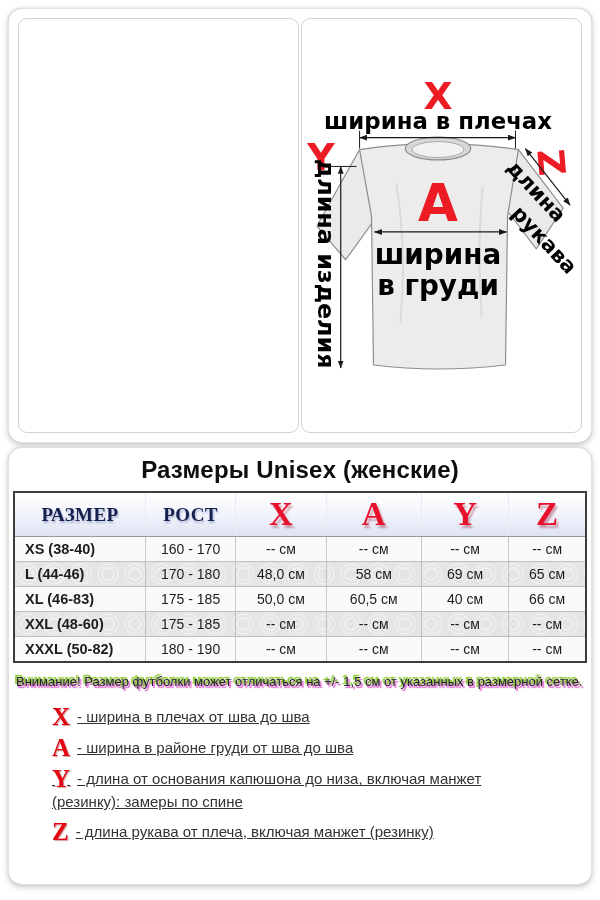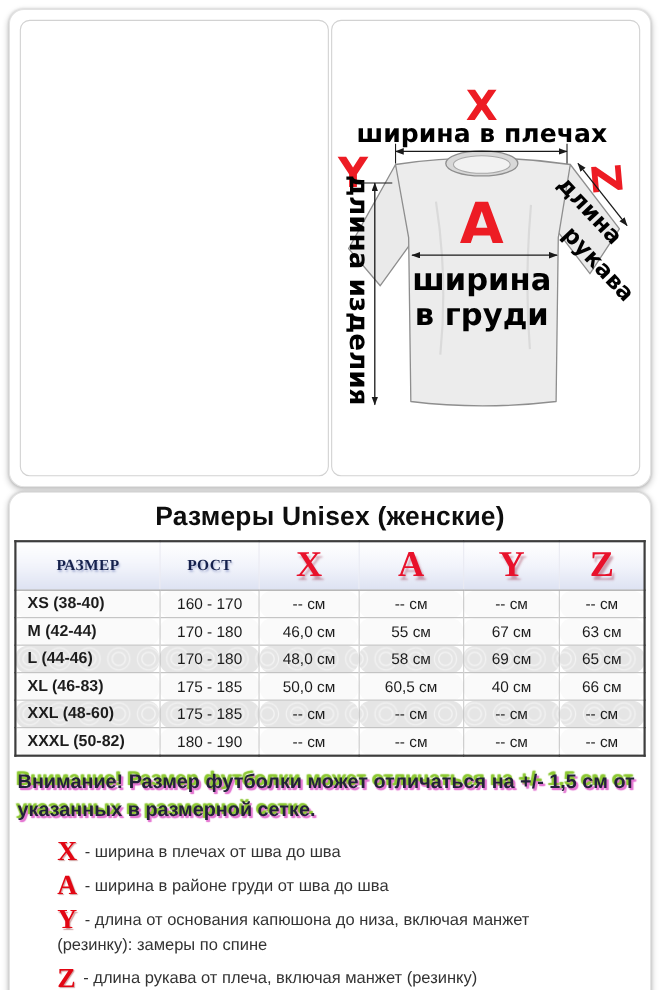--- a/index.html
+++ b/index.html
@@ -12,39 +12,39 @@
   .panel-right{display:flex;align-items:stretch;}
   .panel-right svg{width:100%;height:100%;display:block;}
 
   .card-bottom{min-height:438px;padding:4px 3px 16px;}
   .section-title{margin:4px 0 7px;text-align:center;font-size:24px;font-weight:bold;color:#0e0e0e;letter-spacing:.2px;}
 
   table.size-table{width:574px;margin:0 auto;border-collapse:collapse;border:2px solid #3d3d3d;table-layout:fixed;}
   thead th{height:41px;background:linear-gradient(180deg,#ffffff 0%,#f2f4fb 50%,#dde2f2 100%);
            border-right:1px solid #e9eaf2;border-bottom:1px solid #9a9a9a;}
   thead th:last-child{border-right:none;}
-  .th-name{font-family:"Liberation Serif","DejaVu Serif",serif;font-size:14px;font-weight:bold;color:#15214d;
+  .th-name{font-family:"Liberation Serif","DejaVu Serif",serif;font-size:19px;font-weight:bold;color:#15214d;
            text-shadow:1px 2px 2px #aab3d6;letter-spacing:.4px;}
   .th-letter{font-family:"Liberation Serif","DejaVu Serif",serif;font-size:33px;font-weight:bold;color:#e8112b;
            text-shadow:2px 3px 2px rgba(150,30,60,.40);line-height:1;}
   tbody td{height:24px;font-size:14px;color:#1c1c1c;text-align:center;
-           border-right:1px solid rgba(160,160,160,.55);border-top:1px solid #bfbfbf;padding:0;border-radius:11px;}
+           border-right:1px solid rgba(160,160,160,.55);border-top:1px solid #bfbfbf;padding:0;}
   tbody td:last-child{border-right:none;}
   tbody tr.row-light{background:#fafafa;}
   tbody tr.row-dark{background-color:#e5e5e5;
       background-image:radial-gradient(circle at 13px 12px, rgba(255,255,255,0) 5px, rgba(250,250,250,.85) 6px, rgba(255,255,255,0) 7px),
                        radial-gradient(circle at 13px 12px, rgba(255,255,255,0) 9px, rgba(250,250,250,.7) 10px, rgba(255,255,255,0) 11px);
       background-size:27px 25px;}
   td.size-cell{text-align:left;padding-left:10px;font-weight:bold;font-size:14.5px;}
 
-  .warning{margin:10px 4px 0 4px;font-size:18px;font-weight:bold;line-height:1.42;color:#23213a;
+  .warning{margin:10px 4px 0 4px;font-size:13px;font-weight:normal;line-height:1.42;color:#23213a;
            text-shadow:-2px -2px 1px #8cc832,-1px -2px 1px #8cc832,2px 2px 1px #e476d2,1px 2px 1px #e476d2;}
 
   .legend{margin:13px 24px 0 40px;}
-  .legend-item{font-size:15px;color:#333;line-height:1.45;margin-bottom:6px;}
+  .legend-item{font-size:15px;color:#333;line-height:1.45;margin-bottom:6px;text-decoration:underline;}
   .legend-letter{font-family:"Liberation Serif","DejaVu Serif",serif;font-weight:bold;font-size:25px;color:#e20613;
            margin-right:7px;vertical-align:-3px;line-height:1;text-shadow:1px 1px 1px rgba(150,40,40,.45);}
   .legend-line2{display:block;}
 
   
   .dg-letter{font-family:"DejaVu Sans","Liberation Sans",sans-serif;font-weight:bold;fill:#ed1c24;}
   .dg-label{font-family:"DejaVu Sans","Liberation Sans",sans-serif;font-weight:bold;fill:#000;}
 </style>
 </head>
 <body>
@@ -119,28 +119,20 @@
       </thead>
       <tbody>
         <tr class="row-light">
           <td class="size-cell">XS (38-40)</td>
           <td>160 - 170</td>
           <td>-- см</td>
           <td>-- см</td>
           <td>-- см</td>
           <td>-- см</td>
         </tr>
-        <tr class="row-light">
-          <td class="size-cell">M (42-44)</td>
-          <td>170 - 180</td>
-          <td>46,0 см</td>
-          <td>55 см</td>
-          <td>67 см</td>
-          <td>63 см</td>
-        </tr>
         <tr class="row-dark">
           <td class="size-cell">L (44-46)</td>
           <td>170 - 180</td>
           <td>48,0 см</td>
           <td>58 см</td>
           <td>69 см</td>
           <td>65 см</td>
         </tr>
         <tr class="row-light">
           <td class="size-cell">XL (46-83)</td>

